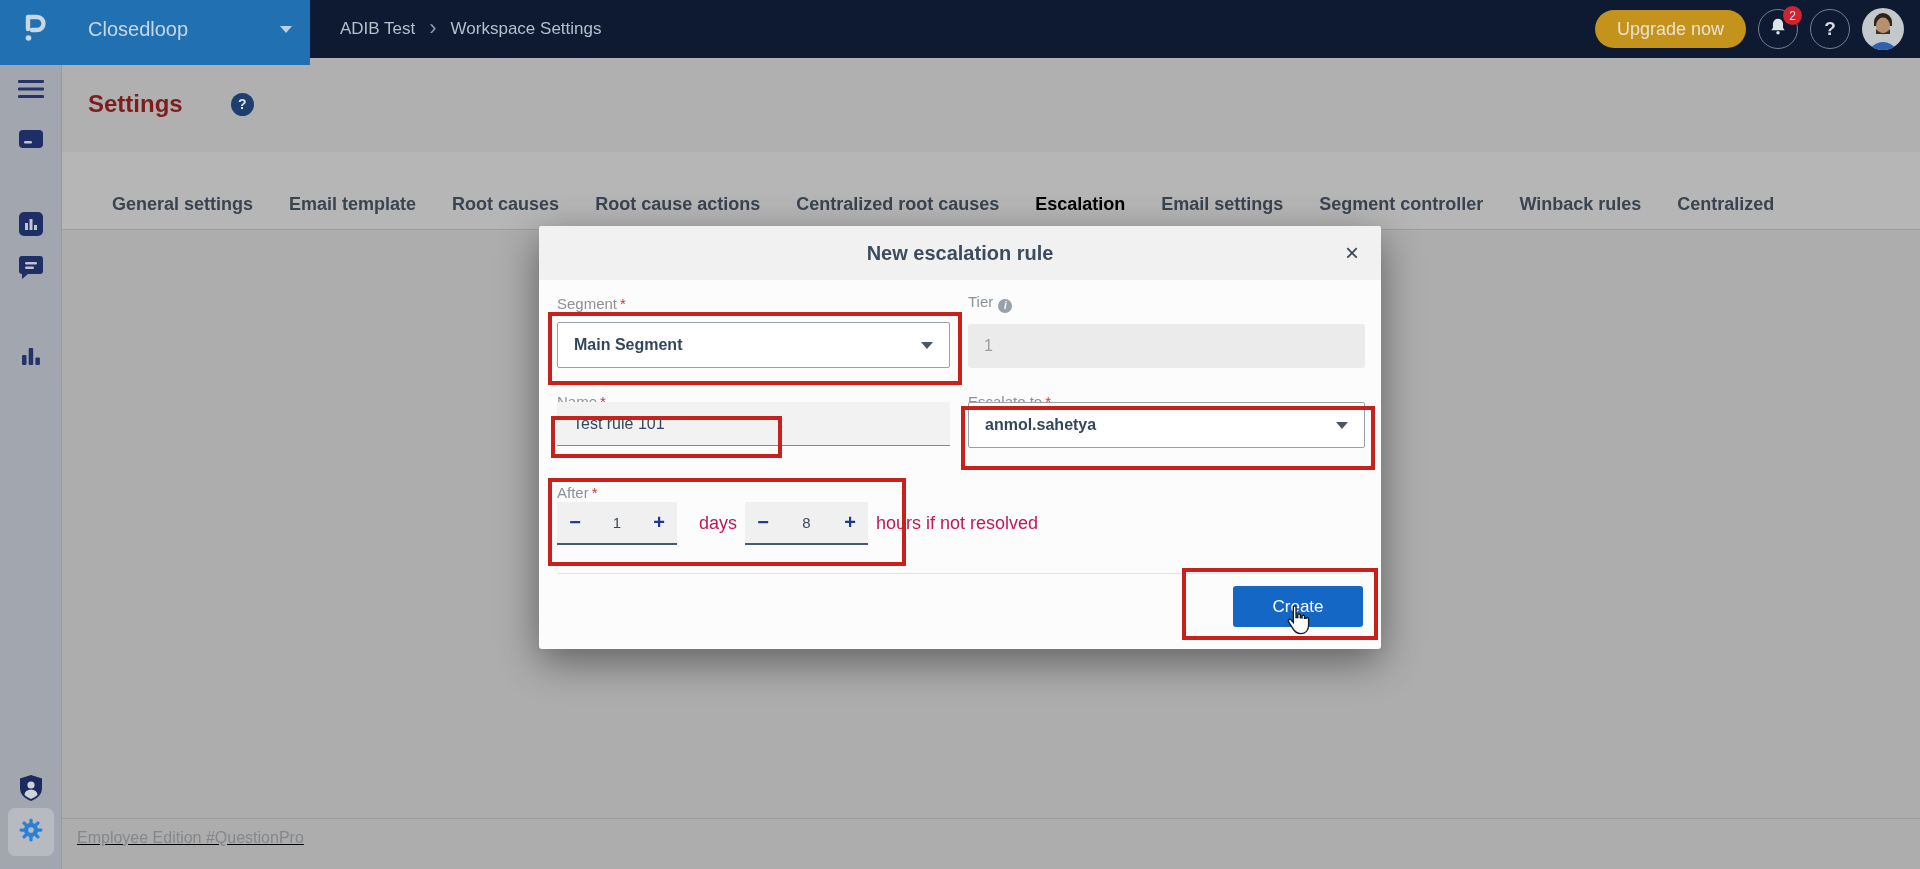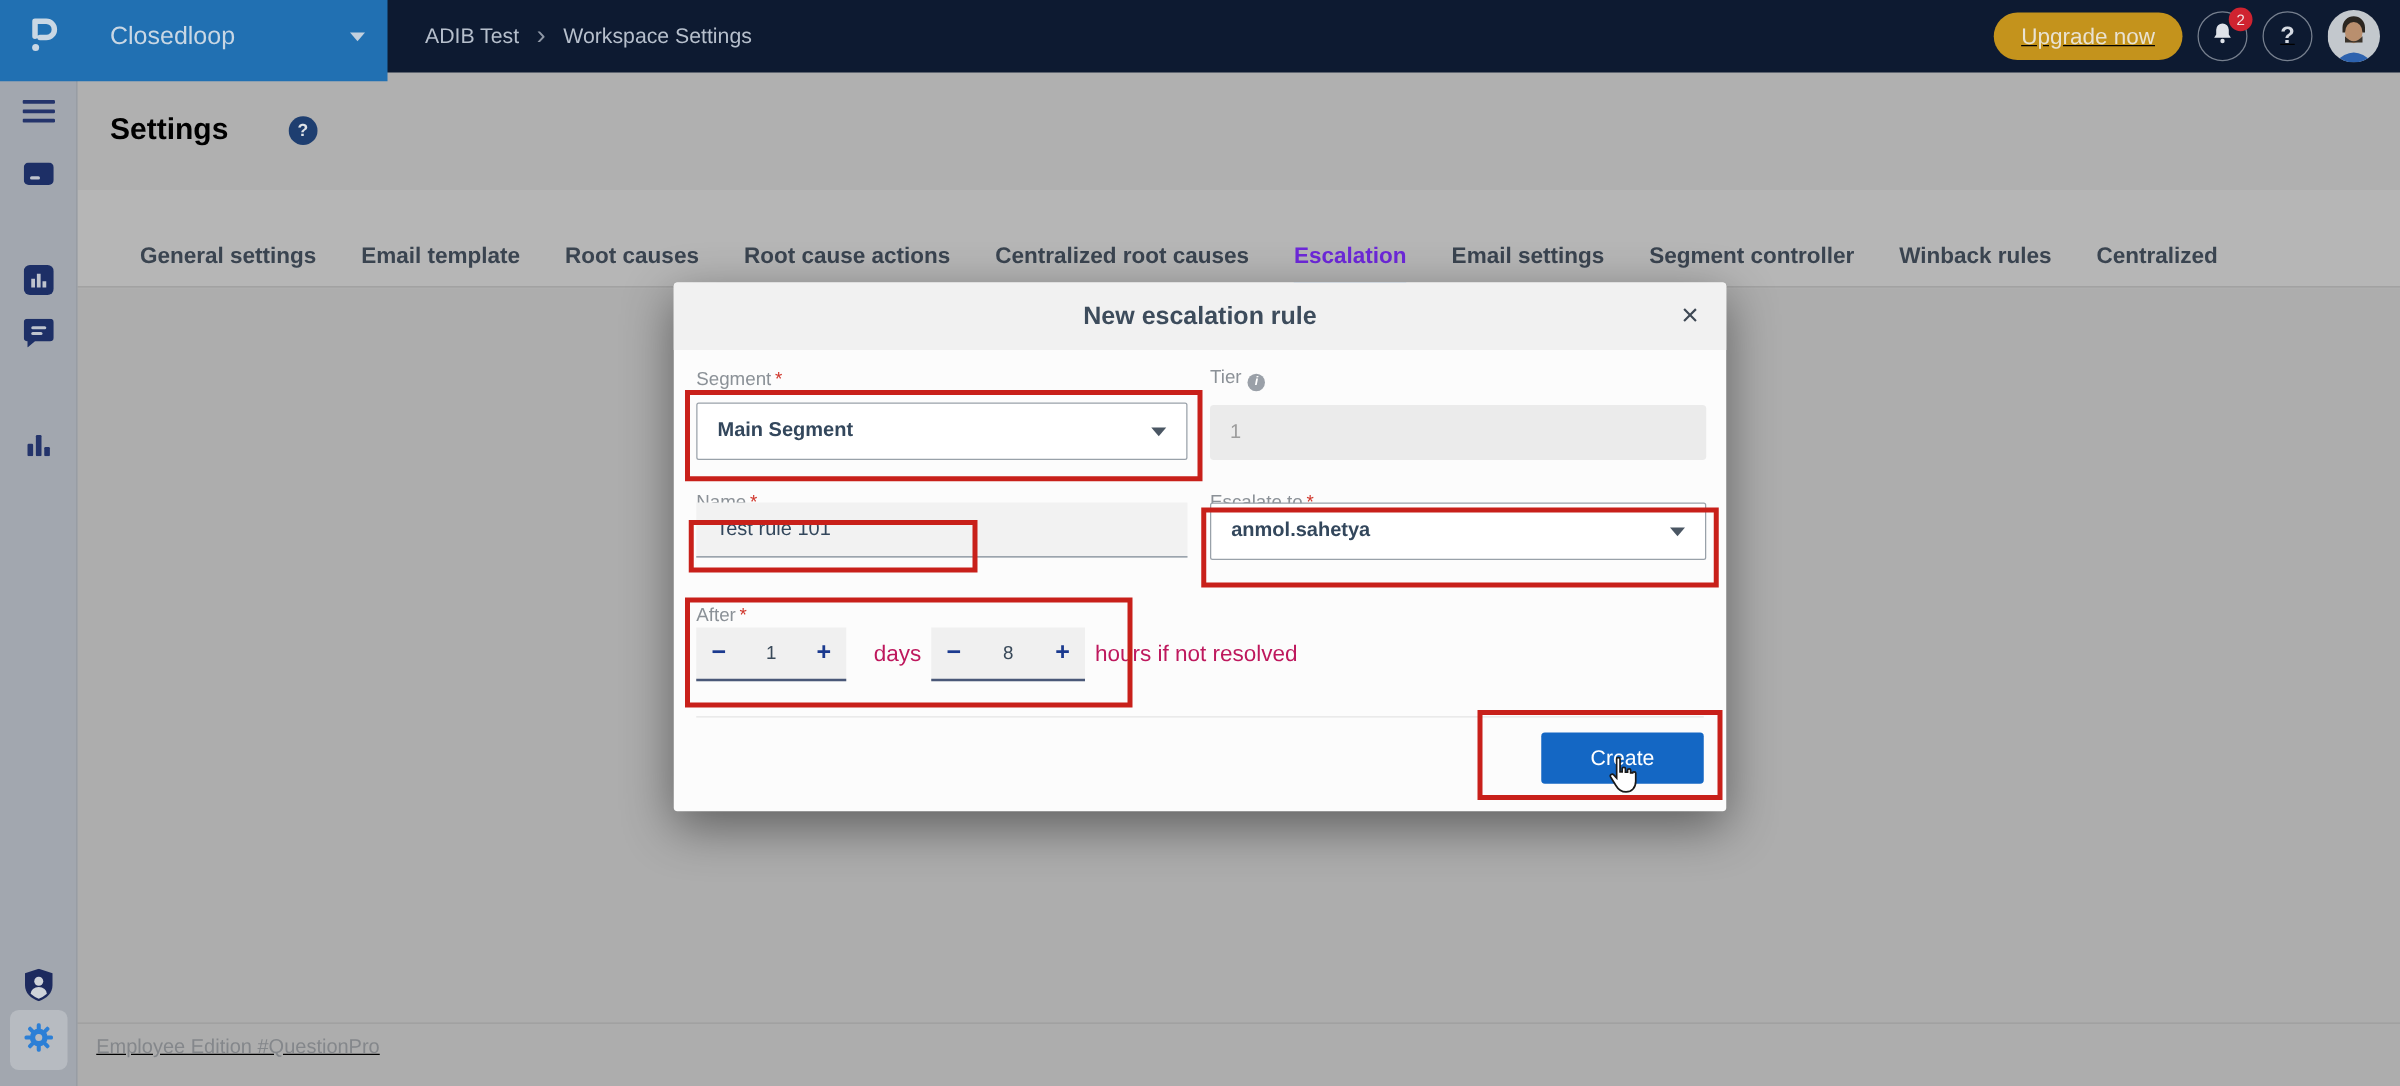--- a/index.html
+++ b/index.html
@@ -7,41 +7,41 @@
   body { font-family:"Liberation Sans","DejaVu Sans",sans-serif; background:#b0b0b0; position:relative; }
 
   
   .topnav { position:absolute; top:0; left:0; width:1920px; height:58px; background:#0d1a31; display:flex; align-items:center; z-index:10; }
   .brand { width:310px; height:71px; background:#2170b2; display:flex; align-items:center; padding:0 18px 0 22px; cursor:pointer; flex-shrink:0;gap:28px; }
   .brand-name { color:#c9d7e4; font-size:20px; margin-left:12px; flex:1; }
   .caret-down { width:0; height:0; border-left:6px solid transparent; border-right:6px solid transparent; border-top:7px solid #c2d0de; }
   .breadcrumb { display:flex; align-items:center; margin-left:30px; gap:14px; }
   .crumb { color:#b6bfcc; font-size:17px; cursor:pointer; }
   .crumb-sep { color:#8f98a6; font-size:22px; line-height:1; padding-bottom:3px; }
-  .nav-right { margin-left:auto; display:flex; align-items:center; gap:12px; padding-right:16px;text-decoration:underline; }
+  .nav-right { margin-left:auto; display:flex; align-items:center; gap:12px; padding-right:16px; }
   .upgrade-btn { background:#c4931c; color:#e9e2d2; border:none; border-radius:19px; height:38px; padding:0 22px; font-size:18px; font-family:inherit; cursor:pointer; }
   .nav-circle { width:40px; height:40px; border-radius:50%; border:1px solid #77808f; display:flex; align-items:center; justify-content:center; position:relative; cursor:pointer; }
   .nav-badge { position:absolute; top:-4px; right:-5px; width:19px; height:19px; background:#cf2330; border-radius:50%; color:#f2e4e4; font-size:12px; display:flex; align-items:center; justify-content:center; }
   .help-glyph { color:#d5dae2; font-size:19px; font-weight:bold; }
   .avatar { width:42px; height:42px; border-radius:50%; overflow:hidden; cursor:pointer; }
 
   
   .sidebar { position:absolute; top:58px; left:0; width:62px; height:811px; background:#a2a7af; border-right:1px solid rgba(0,0,0,0.08); z-index:9; }
   .side-icon { position:absolute; left:0; width:62px; height:30px; display:flex; align-items:center; justify-content:center; cursor:pointer; }
   .gear-bg { position:absolute; left:8px; top:750px; width:46px; height:48px; background:#b7bbc1; border-radius:7px; cursor:pointer; display:flex; align-items:center; justify-content:center; }
 
   
   .main { position:absolute; top:58px; left:62px; width:1858px; height:811px; background:#b0b0b0; }
   .page-head { display:flex; align-items:center; padding:32px 0 0 26px; }
-  .page-title { font-size:24px; font-weight:700; color:#000000; }
+  .page-title { font-size:24px; font-weight:700; color:#7f1d1d; }
   .title-help { width:23px; height:23px; border-radius:50%; background:#1e3e70; color:#dfe3e8; font-size:14px; font-weight:bold; display:flex; align-items:center; justify-content:center; margin-left:48px; cursor:pointer; }
   .tabs-strip { position:absolute; top:94px; left:0; width:1858px; height:78px; background:#b6b6b6; border-bottom:1px solid #9c9c9c; }
   .tabs { display:flex; align-items:flex-end; height:100%; padding-left:50px; gap:36px; }
   .tab { font-size:18px; font-weight:700; color:#3a4450; padding-bottom:11px; border-bottom:3px solid transparent; cursor:pointer; white-space:nowrap; }
-  .tab.active { color:#6d28d9; border-bottom-color:#2d6aa6;text-align:center; }
+  .tab.active { color:#000000; border-bottom-color:#2d6aa6;text-align:center; }
   .content-area { position:absolute; top:173px; left:0; width:1858px; height:594px; background:#adadad; }
   .footer-bar { position:absolute; bottom:0; left:0; width:1858px; height:51px; background:#adadad; border-top:1px solid #9d9d9d; padding:10px 0 0 15px;text-decoration:underline; }
   .footer-text { color:#84878b; font-size:16px; }
 
   
   .modal { position:absolute; left:539px; top:226px; width:842px; height:423px; background:#fcfcfc; border-radius:3px; box-shadow:0 12px 40px rgba(0,0,0,0.45); z-index:40; }
   .modal-header { height:54px; background:#f1f1f1; border-radius:3px 3px 0 0; position:relative; }
   .modal-title { text-align:center; line-height:54px; font-size:20px; font-weight:700; color:#3d4c5c; }
   .modal-close { position:absolute; right:22px; top:0; height:54px; display:flex; align-items:center; font-size:24px; color:#3e4854; cursor:pointer; }
   .f-label { position:absolute; font-size:15px; color:#8b9197; }

